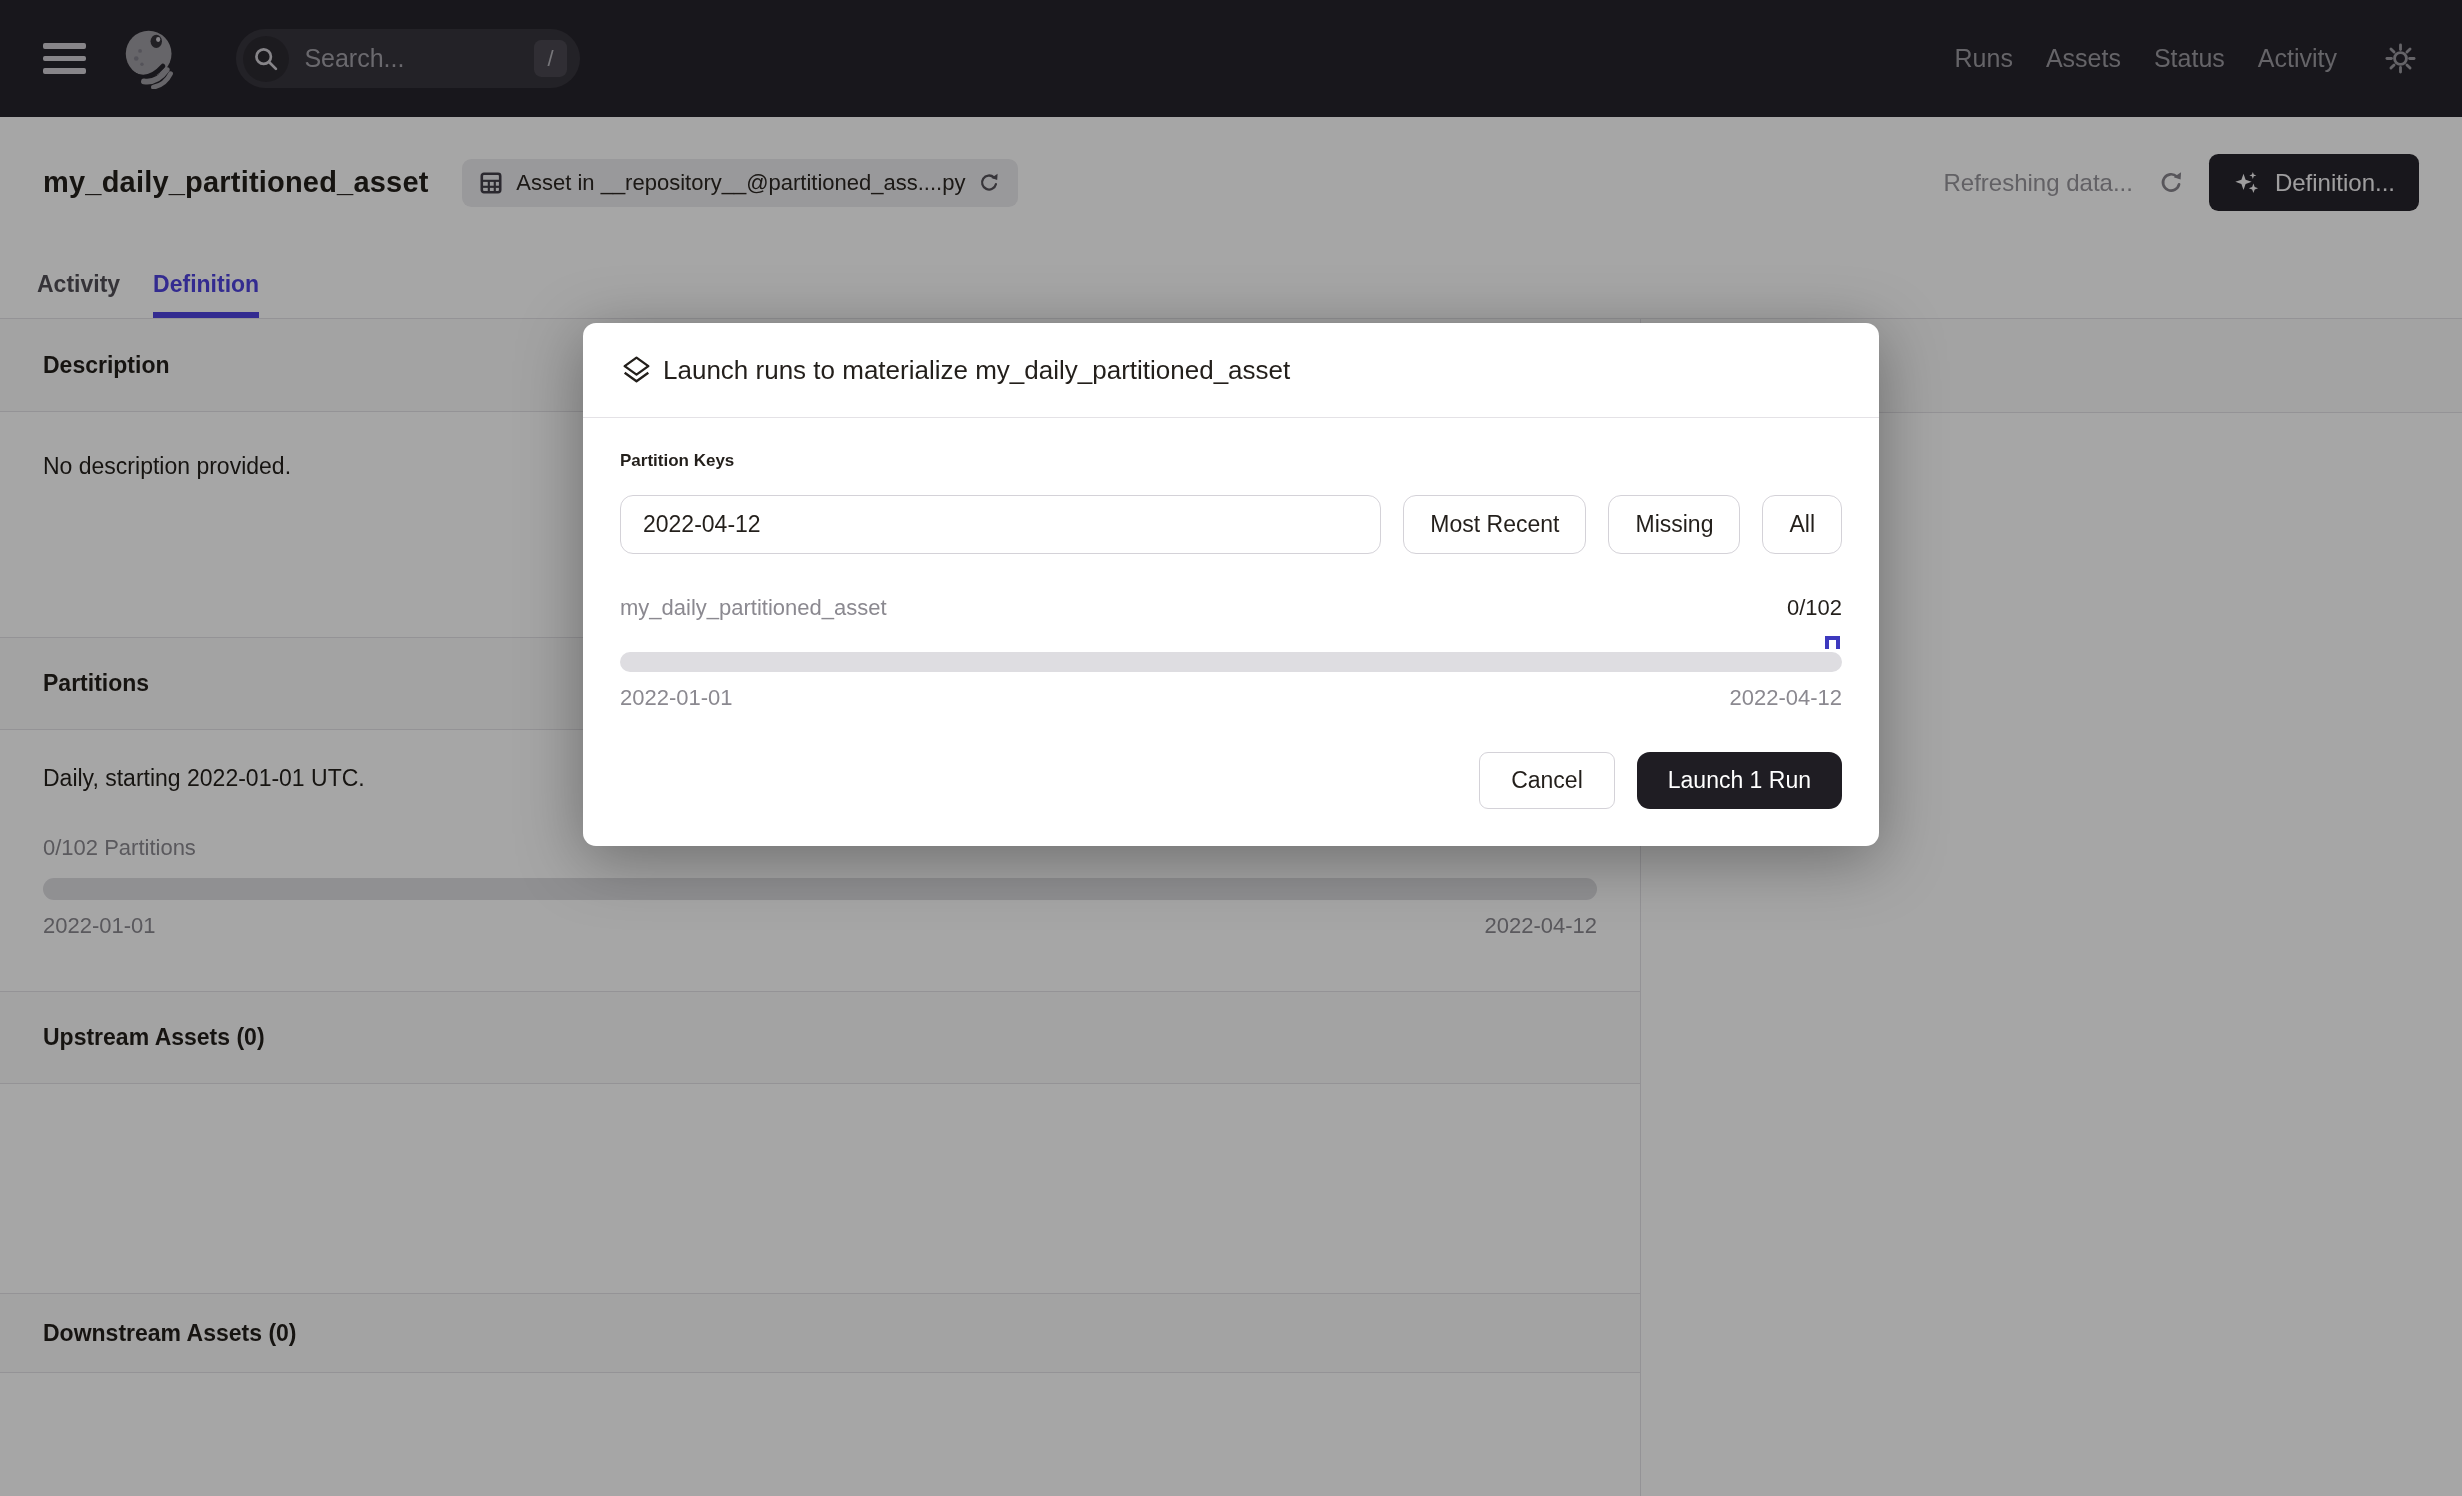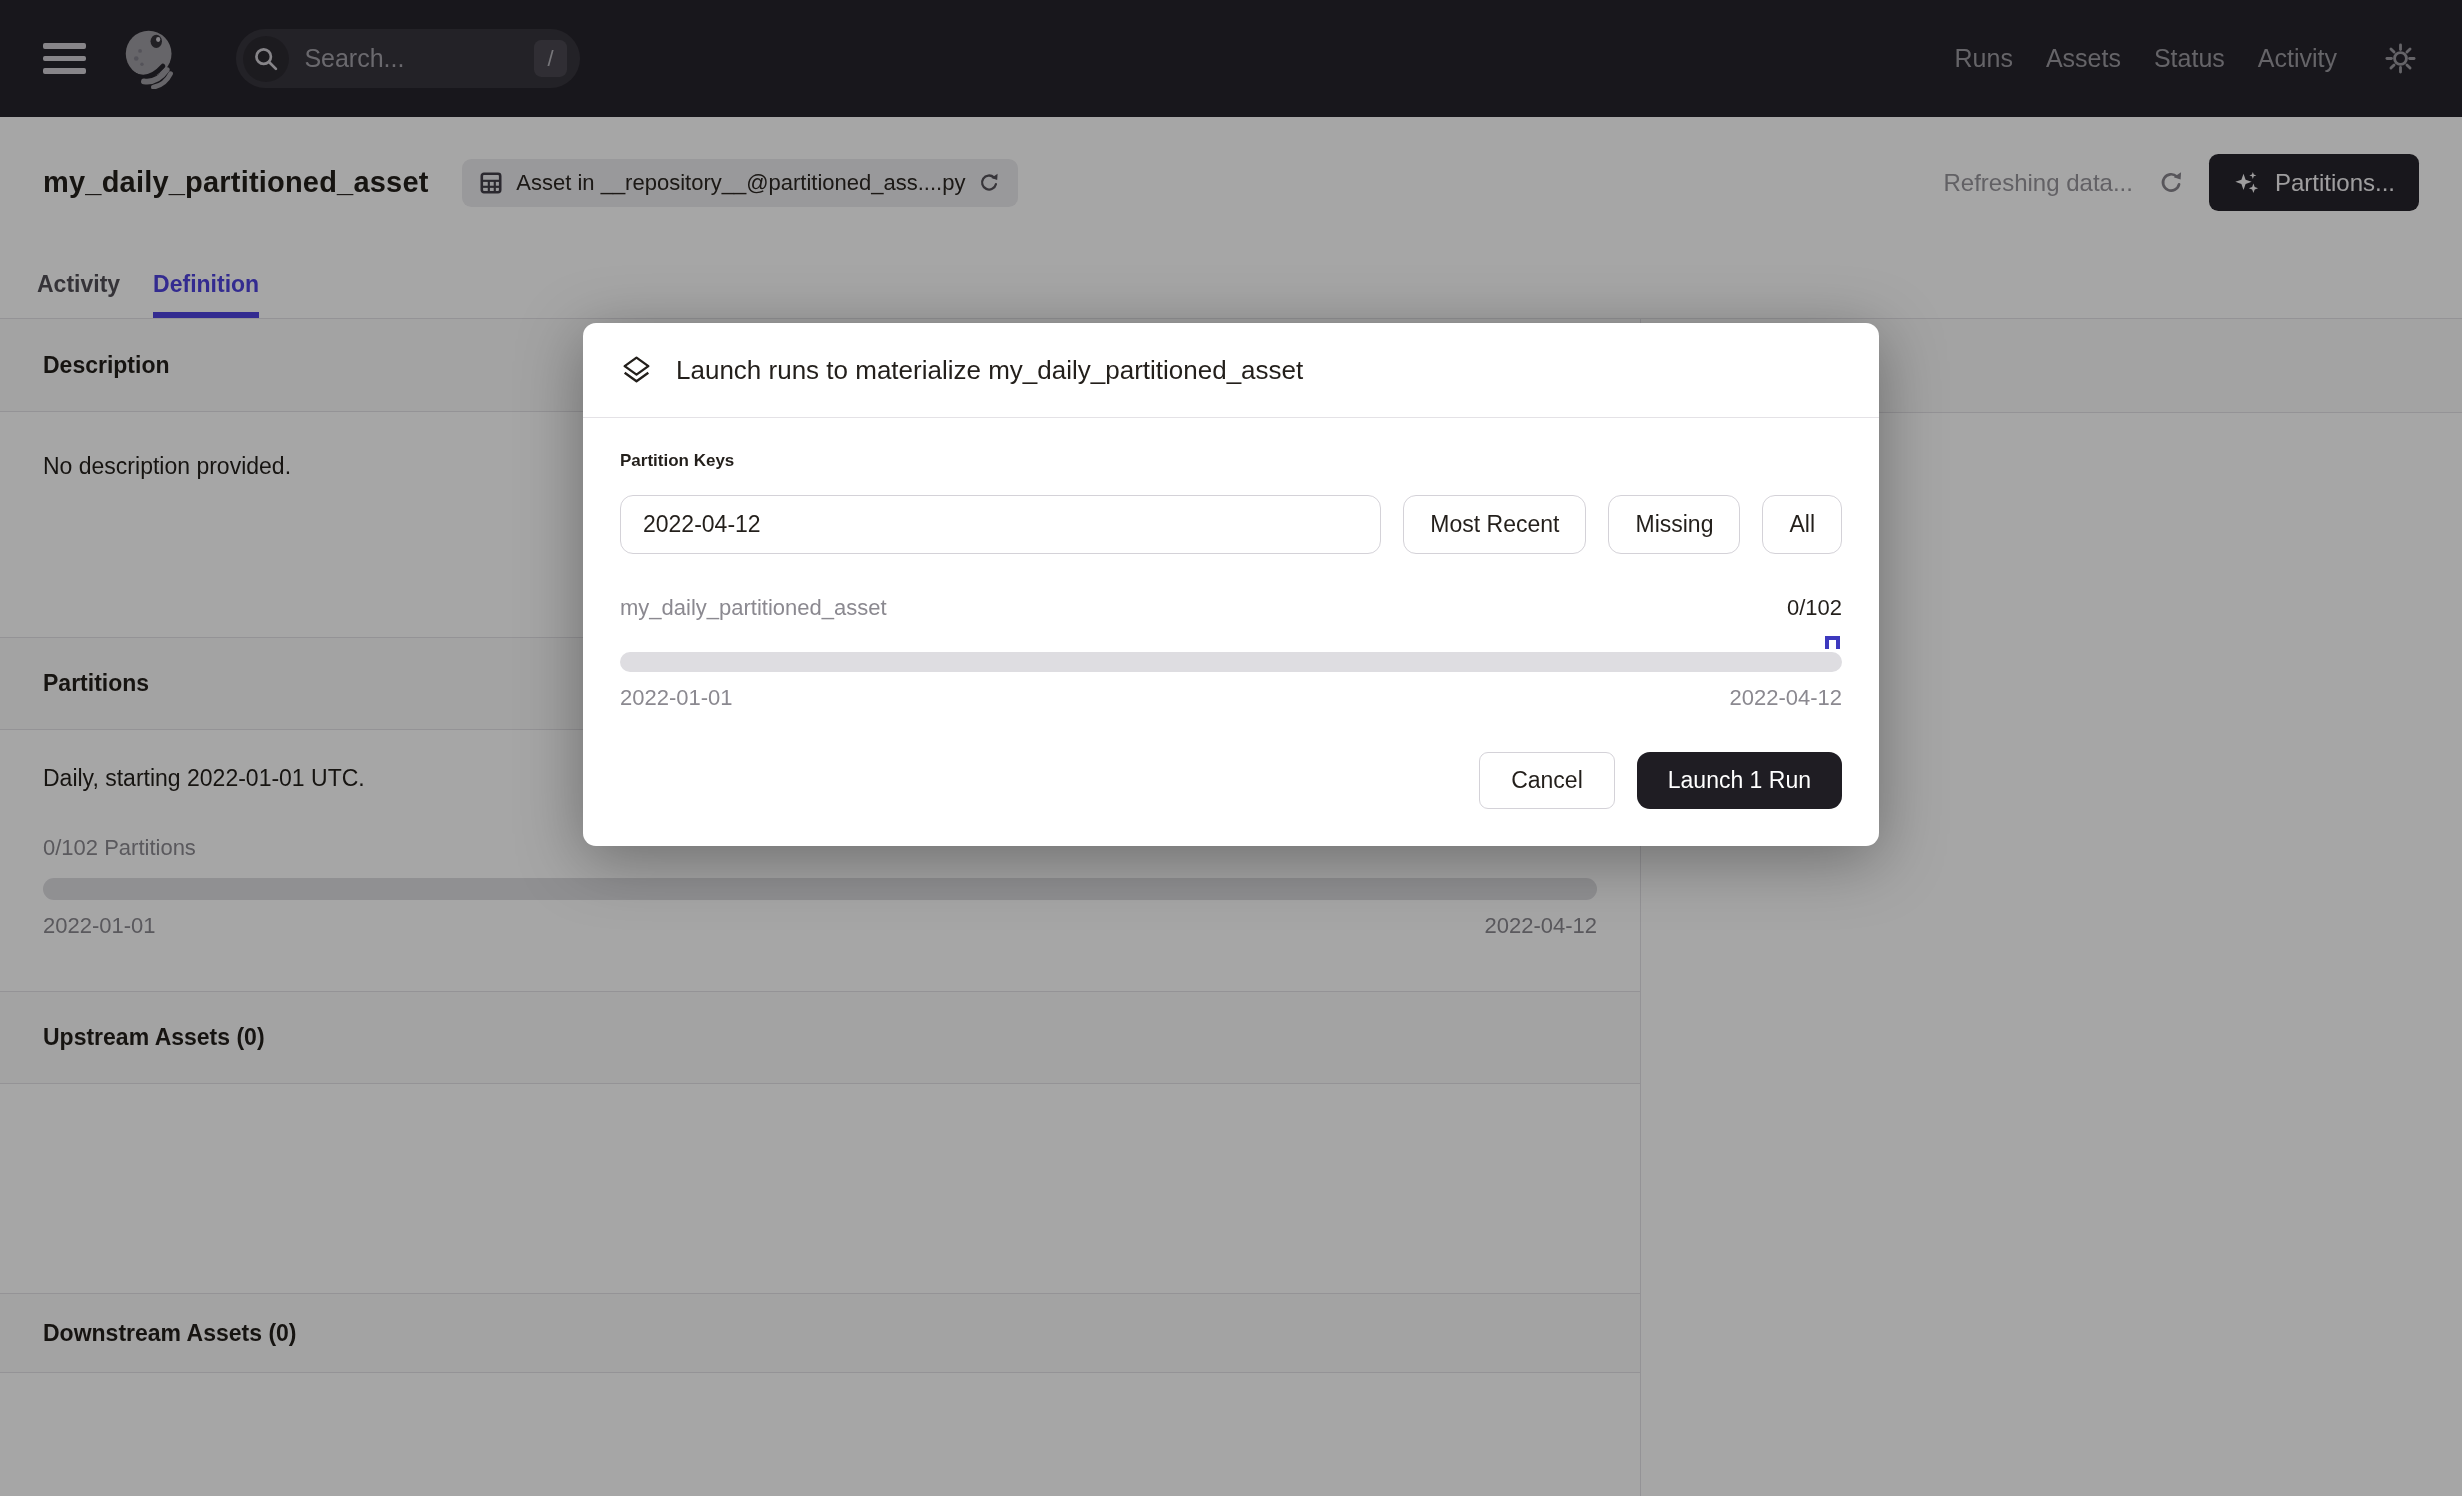--- a/index.html
+++ b/index.html
@@ -42,21 +42,21 @@
   .sec-head.first { border-top:none; }
   .sec-title { font-size:23px; font-weight:700; }
   .sec-body { flex:0 0 auto; padding:41px 43px 0 43px; font-size:23px; }
   .muted { color:#8b8990; }
   .pbar { height:22px; border-radius:11px; background:#dedde1; }
   .range-row { display:flex; justify-content:space-between; font-size:22px; color:#8b8990; margin-top:13px; }
 
   
   .backdrop { position:absolute; inset:0; background:rgba(0,0,0,.35); z-index:50; }
   .modal { position:absolute; left:583px; top:323px; width:1296px; background:#fff; border-radius:13px; z-index:60; box-shadow:0 13px 65px rgba(0,0,0,.35); overflow:hidden; }
-  .modal-header { height:95px; display:flex; align-items:center; gap:23px; padding:8px 37px; border-bottom:1.9px solid #e4e2e6; }
+  .modal-header { height:95px; display:flex; align-items:center; gap:10px; padding:8px 37px; border-bottom:1.9px solid #e4e2e6; }
   .modal-title { font-size:26px; font-weight:500; color:#231f1b; }
   .modal-body { padding:33px 37px 37px 37px; }
   .field-label { font-size:17px; font-weight:700; margin-bottom:24px; }
   .pk-row { display:flex; gap:22px; }
   .pk-input { flex:1; height:59px; border:1.9px solid #d4d2d8; border-radius:13px; padding:0 22px; font-size:23px; font-family:inherit; color:#231f1b; outline:none; }
   .chip-btn { height:59px; background:#fff; border:1.9px solid #d4d2d8; border-radius:13px; padding:0 26px; font-size:23px; font-weight:500; font-family:inherit; color:#231f1b; cursor:pointer; white-space:nowrap; }
   .prog-wrap { margin-top:41px; position:relative; }
   .prog-top { display:flex; justify-content:space-between; align-items:center; font-size:22px; }
   .prog-count { color:#231f1b; }
   .sel-marker { position:absolute; right:1.9px; top:41px; width:15px; height:13px; border-top:4.6px solid var(--marker,#3d39be); border-left:4.6px solid var(--marker,#3d39be); border-right:4.6px solid var(--marker,#3d39be); }
@@ -148,21 +148,21 @@
         <svg width="28" height="28" viewBox="0 0 24 24">
           <path d="M18.9 13.2 A7 7 0 1 1 16.9 6.4" fill="none" stroke="#87858c" stroke-width="2.3" stroke-linecap="round"></path>
           <path d="M20.6 2.8 L20.2 9.1 L14.3 7.0 Z" fill="#87858c"></path>
         </svg>
         <button class="materialize-btn">
           <svg width="28" height="28" viewBox="0 0 24 24">
             <path d="M9 4 L10.8 9.2 L16 11 L10.8 12.8 L9 18 L7.2 12.8 L2 11 L7.2 9.2 Z" fill="#f4f3f5"></path>
             <path d="M17.5 12.5 L18.6 15.4 L21.5 16.5 L18.6 17.6 L17.5 20.5 L16.4 17.6 L13.5 16.5 L16.4 15.4 Z" fill="#f4f3f5"></path>
             <path d="M17 2.5 L17.8 4.7 L20 5.5 L17.8 6.3 L17 8.5 L16.2 6.3 L14 5.5 L16.2 4.7 Z" fill="#f4f3f5"></path>
           </svg>
-          <span>Partitions...</span>
+          <span>Definition...</span>
         </button>
       </div>
     </div>
 
     <div class="tabs">
       <div class="tab">Activity</div>
       <div class="tab active">Definition</div>
     </div>
   </div>
 

